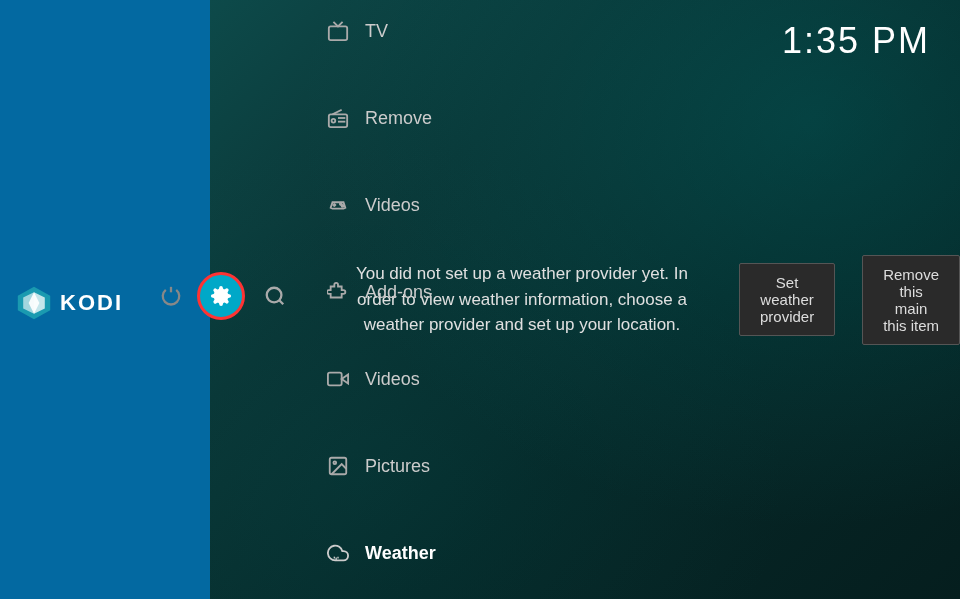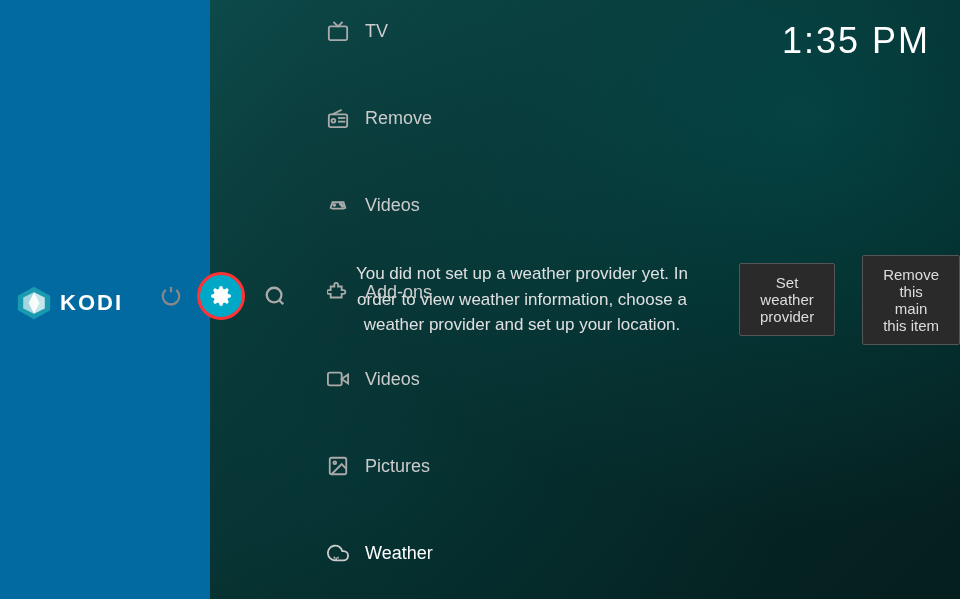--- a/index.html
+++ b/index.html
@@ -126,21 +126,21 @@
     }
 
     .nav-label {
       font-size: 18px;
       font-weight: 300;
       color: #cccccc;
     }
 
     .nav-item.active .nav-label {
       color: #ffffff;
-      font-weight: 400;
+      font-weight: 700;
       text-align: center;
     }
 
     
     .main-content {
       flex: 1;
       height: 599px;
       position: relative;
       background: linear-gradient(135deg, #0d4a4a 0%, #0a3535 30%, #062828 60%, #051e1e 100%);
       display: flex;

